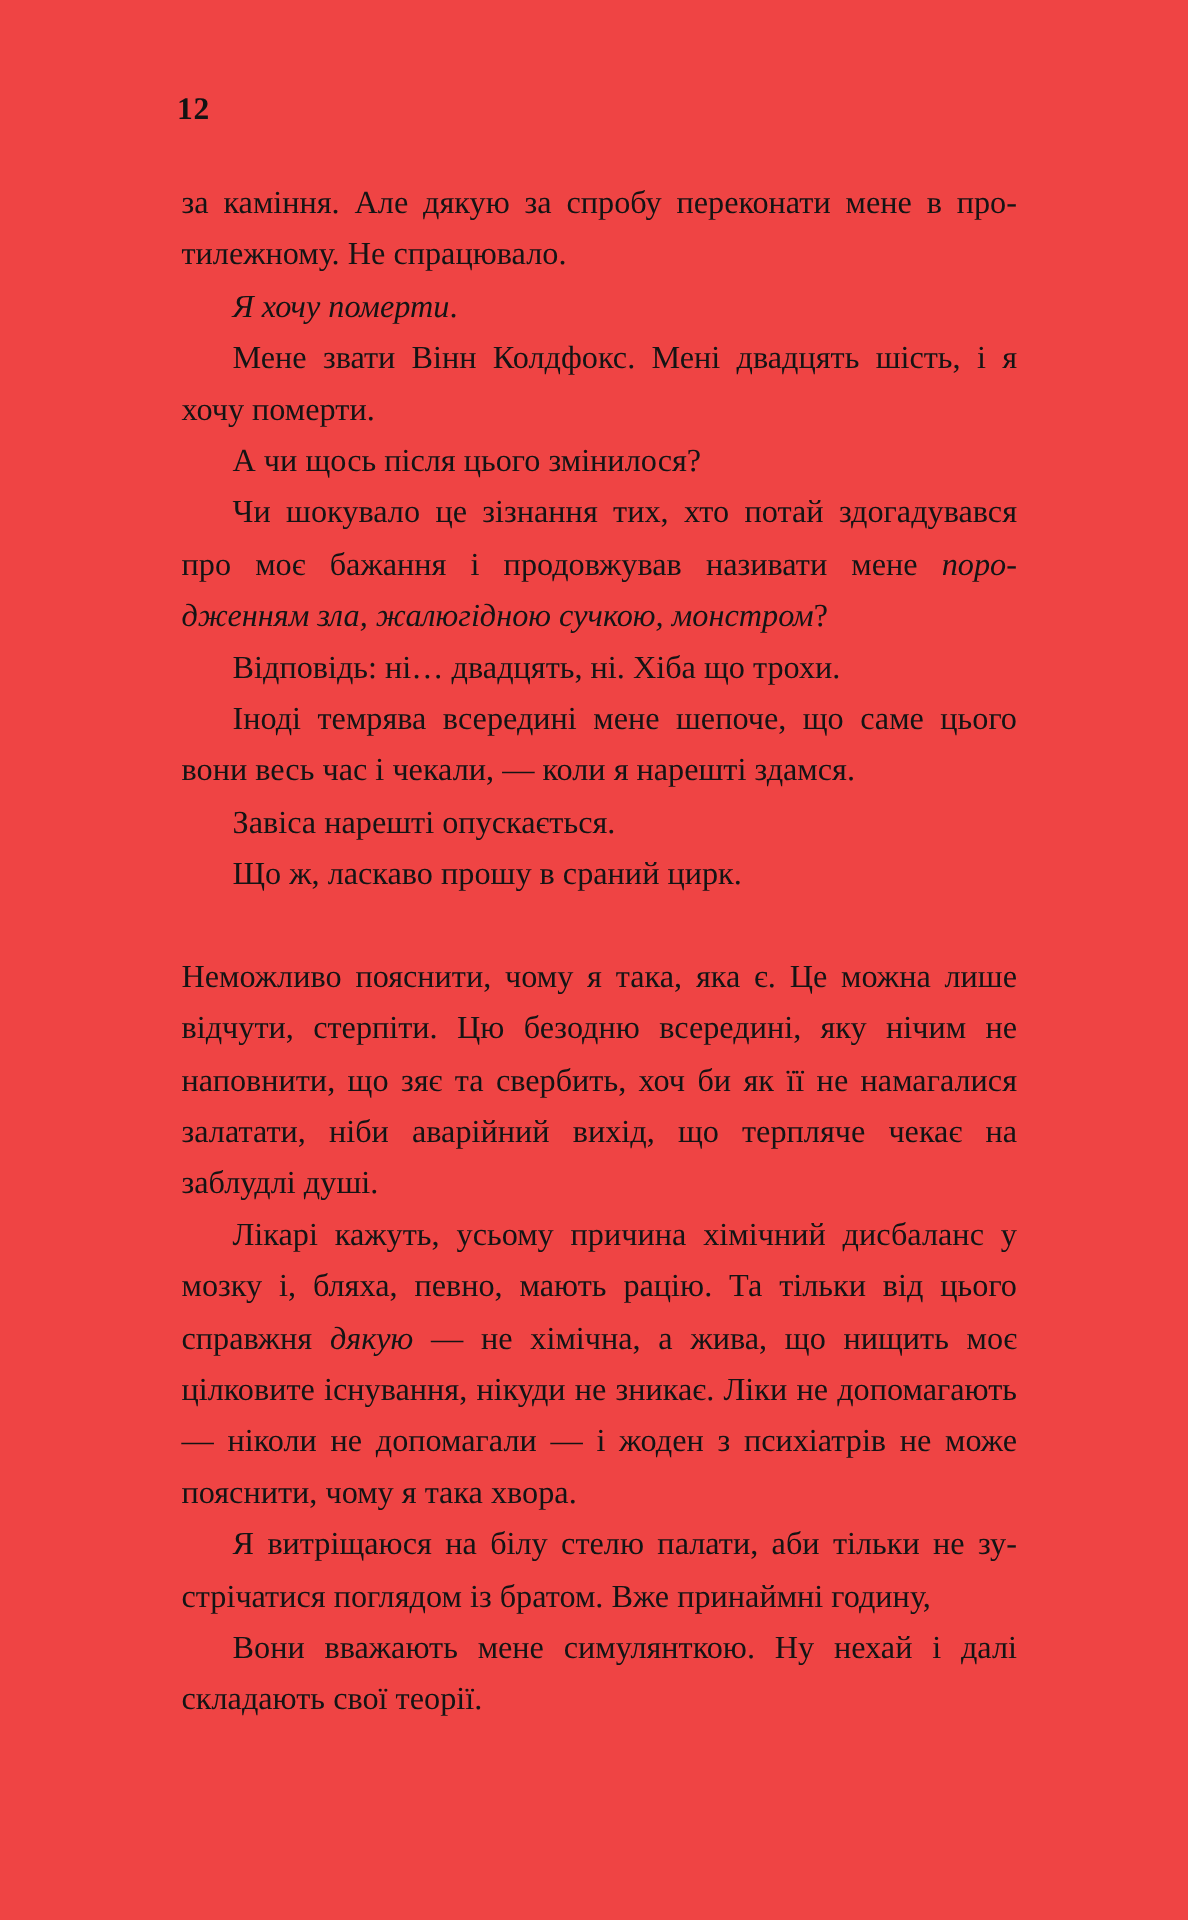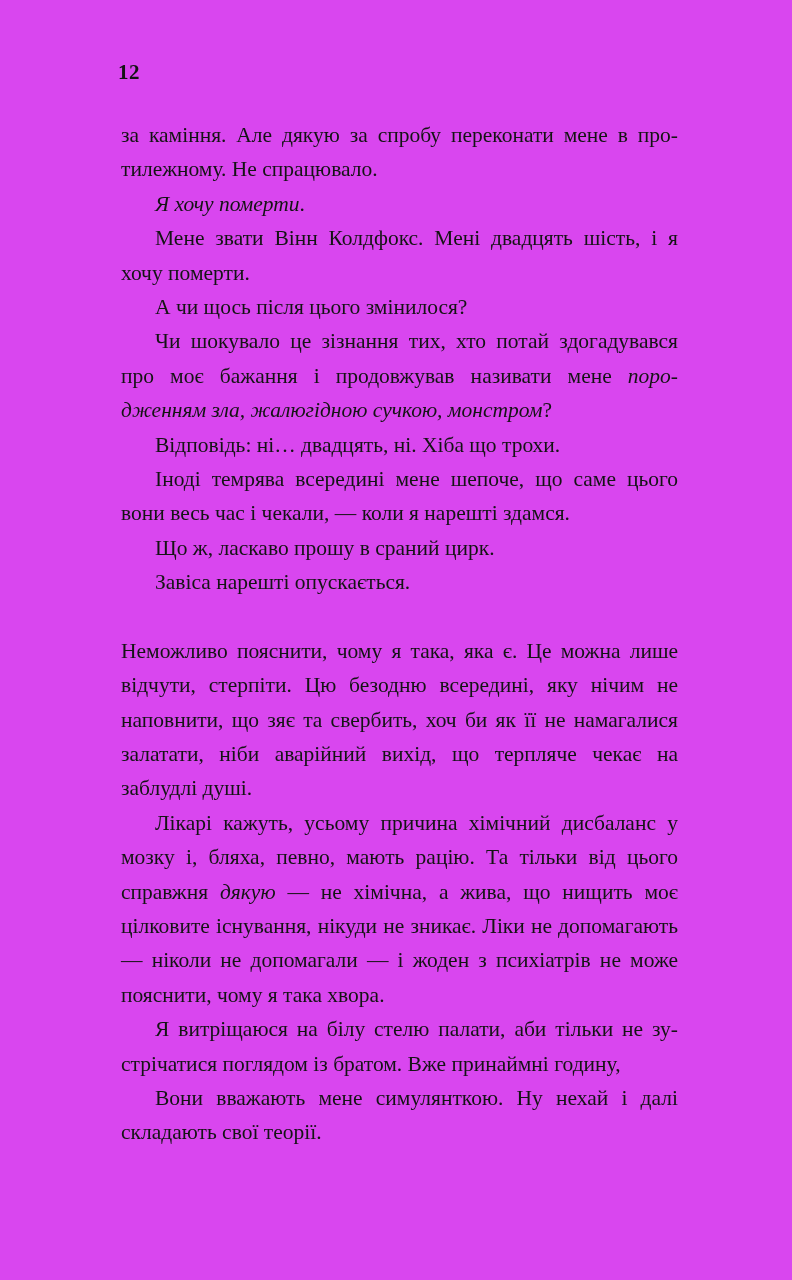--- a/index.html
+++ b/index.html
@@ -13,21 +13,21 @@
     font-family: "Liberation Serif", "DejaVu Serif", serif;
     color: #141414;
     overflow: hidden;
   }
   .page {
     position: relative;
     width: 792px;
     height: 1280px;
     box-sizing: border-box;
     padding: 0;
-    background: #d946ef;
+    background: #ef4444;
   }
   .page-number {
     position: absolute;
     left: 118px;
     top: 60px;
     font-size: 21px;
     font-weight: bold;
     letter-spacing: 0.5px;
     color: #131313;
   }
@@ -92,23 +92,23 @@
 
 
     <p class="indent">А чи щось після цього змінилося?</p>
 
     <p class="indent">Чи шокувало це зізнання тих, хто потай здогадувався про моє бажання і продовжував називати мене <span class="it">поро­дженням зла, жалюгідною сучкою, монстром</span>?</p>
 
     <p class="indent">Відповідь: ні… двадцять, ні. Хіба що трохи.</p>
 
     <p class="indent">Іноді темрява всередині мене шепоче, що саме цього вони весь час і чекали, — коли я нарешті здамся.</p>
 
+    <p class="indent">Завіса нарешті опускається.</p>
+
     <p class="indent">Що ж, ласкаво прошу в сраний цирк.</p>
-
-    <p class="indent">Завіса нарешті опускається.</p>
 
     <div class="gap"></div>
 
     <p class="noindent">Неможливо пояснити, чому я така, яка є. Це можна лише відчути, стерпіти. Цю безодню всередині, яку ні­чим не наповнити, що зяє та свербить, хоч би як її не на­магалися залатати, ніби аварійний вихід, що терпляче чекає на заблудлі душі.</p>
 
     <p class="indent">Лікарі кажуть, усьому причина хімічний дисбаланс у мозку і, бляха, певно, мають рацію. Та тільки від цьо­го справжня <span class="it">дякую</span> — не хімічна, а жива, що нищить моє цілковите існування, нікуди не зникає. Ліки не до­помагають — ніколи не допомагали — і жоден з психі­атрів не може пояснити, чому я така хвора.</p>
 
     <p class="indent">Я витріщаюся на білу стелю палати, аби тільки не зу­стрічатися поглядом із братом. Вже принаймні годину,</p>
 
     <p class="indent">Вони вважають мене симулянткою. Ну нехай і далі складають свої теорії.</p>

